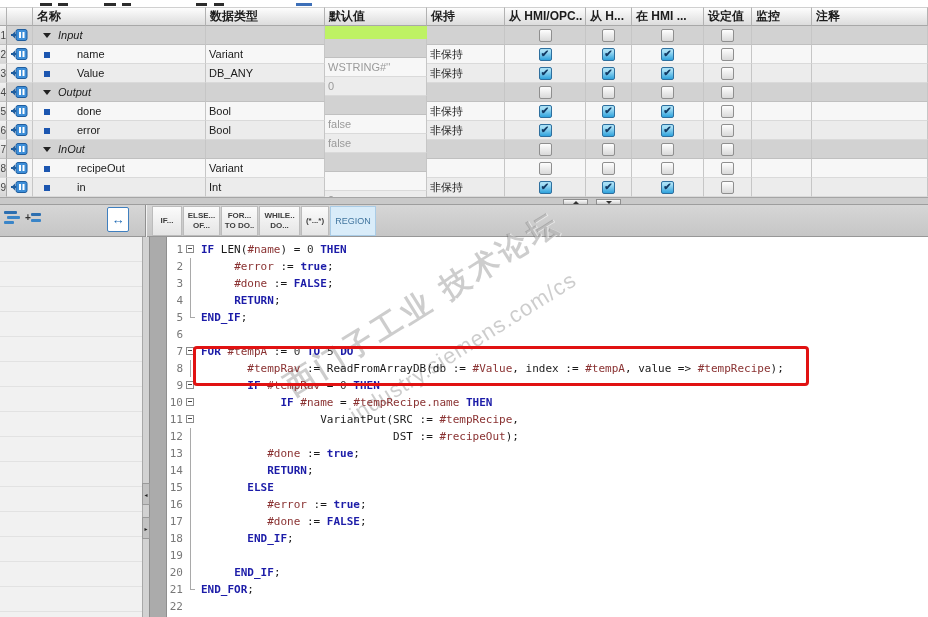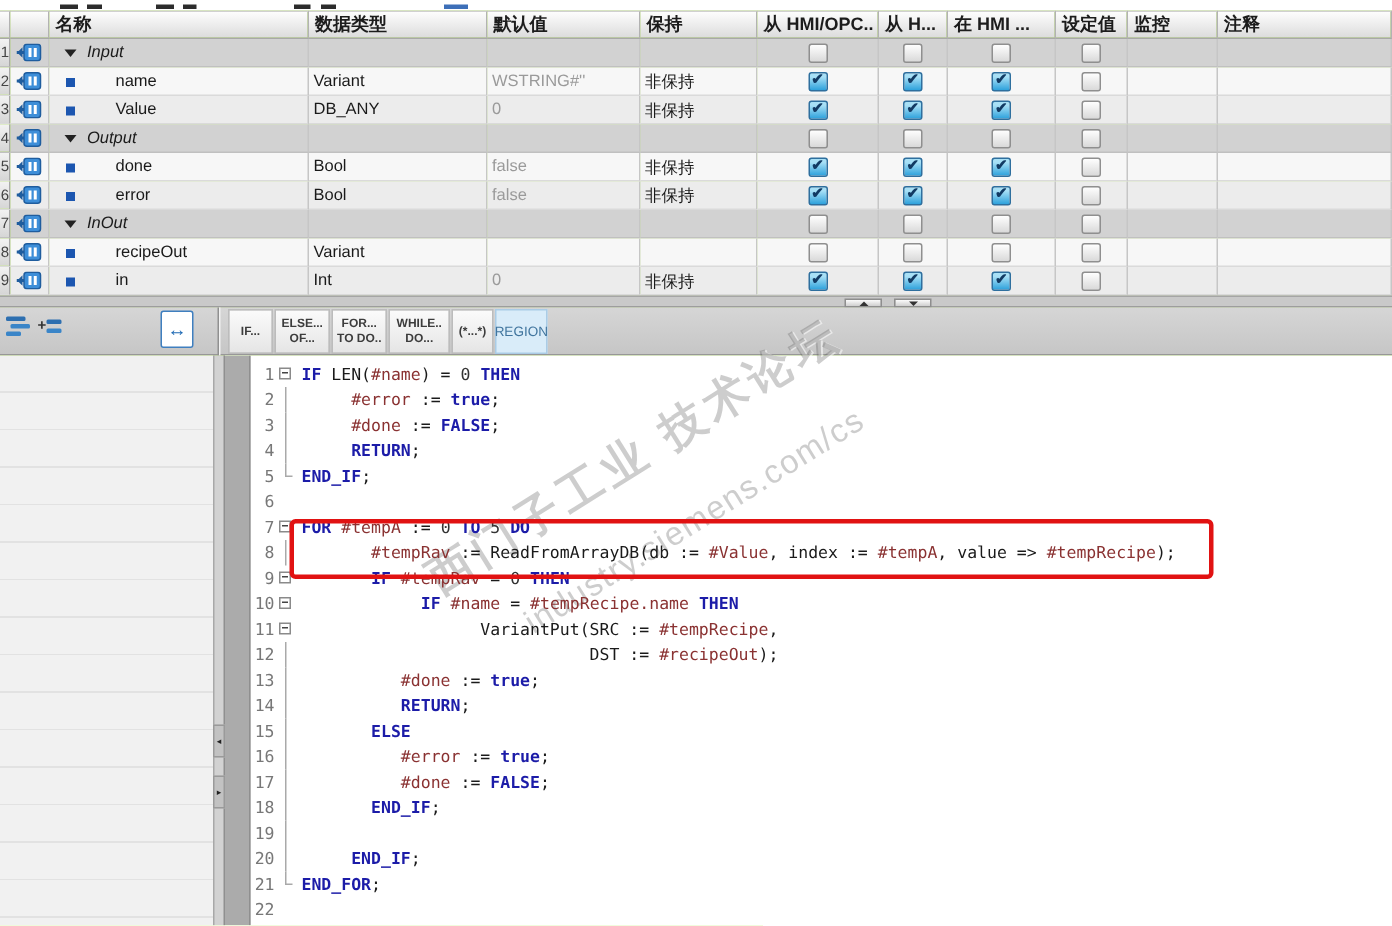--- a/index.html
+++ b/index.html
@@ -26,21 +26,21 @@
   .row.group .c{background:#d2d2d2;border-bottom-color:#c0c0c0;}
   .c.num{background:linear-gradient(#f2f2f2,#d6d6d6)!important;border-right:1px solid #a8a8a8;
          justify-content:flex-end;font-size:10px;color:#444;padding:0 0 0 0;}
   .c.icon{justify-content:center;padding:0;}
   .c.namec{position:relative;padding:0;}
   .marker-tri{position:absolute;left:10px;top:7px;width:0;height:0;
               border-left:4px solid transparent;border-right:4px solid transparent;border-top:5px solid #222;}
   .marker-sq{position:absolute;left:11px;top:7px;width:6px;height:6px;background:#1c56b0;}
   .namec .lbl{margin-left:44px;}
   .row.group .namec .lbl{margin-left:25px;font-style:italic;}
-  .c.defc{color:#9a9a9a;}
+  .c.defc{color:#9a9a9a;margin-top:13px;}
   .c.cbc{justify-content:center;}
   .cb{width:13px;height:13px;box-sizing:border-box;border:1px solid #8f8f8f;border-radius:2px;
       background:linear-gradient(#fefefe,#d9d9d9);display:flex;align-items:center;justify-content:center;}
   .cb.on{border-color:#2e6f9e;background:linear-gradient(#a8e0f6 20%,#2fa2dc);}
   .cb.on::after{content:"\2714";font-size:10px;line-height:10px;color:#123a63;font-weight:bold;}
 
   
   .scrollstrip{position:absolute;left:0;top:197px;width:928px;height:8px;background:#c9c9c9;
                border-top:1px solid #a5a5a5;border-bottom:1px solid #9d9d9d;box-sizing:border-box;}
   .sbtn{position:absolute;top:1px;width:25px;height:6px;background:linear-gradient(#fbfbfb,#cfcfcf);
@@ -475,21 +475,21 @@
         <span>FOR...</span>
           <span>TO DO..</span>
       </div>
       <div class="snip" style="width:41px">
         <span>WHILE..</span>
           <span>DO...</span>
       </div>
       <div class="snip" style="width:28px">
         <span>(*...*)</span>
       </div>
-      <div class="snip region" style="width:35px">
+      <div class="snip region" style="width:46px">
         <span>REGION</span>
       </div>
     </div>
   </div>
 
   <div class="leftpanel"></div>
   <div class="splitter"></div>
   <div class="spl-btn a1">◂</div>
   <div class="spl-btn a2">▸</div>
 

